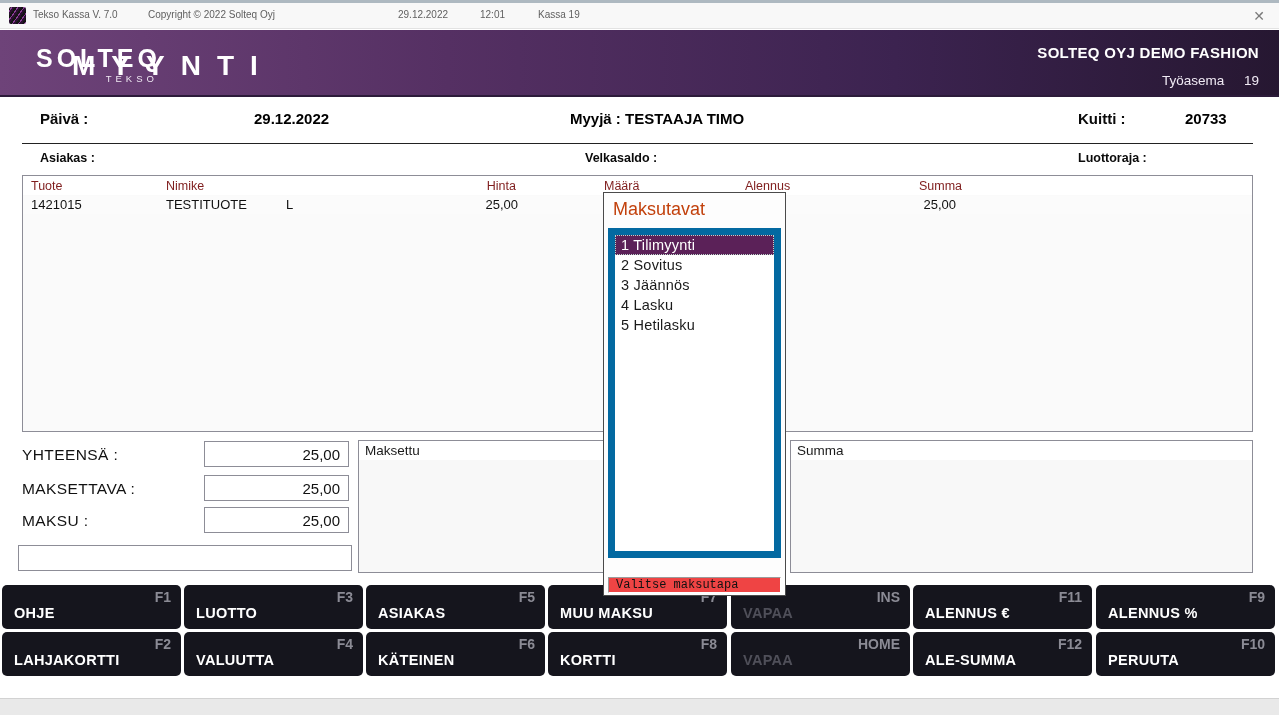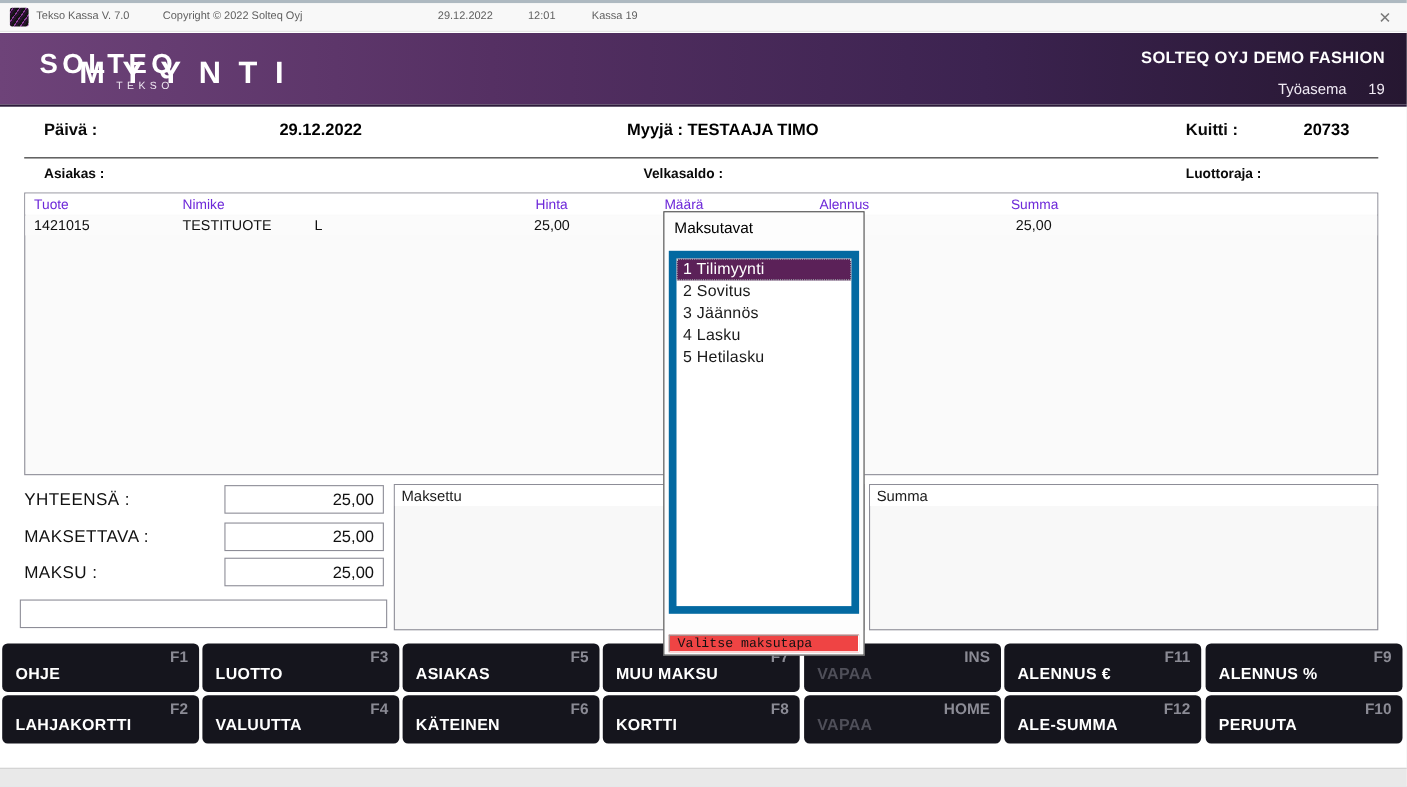--- a/index.html
+++ b/index.html
@@ -61,21 +61,21 @@
   #asiakas-label { position:absolute; left:40px; }
   #velkasaldo-label { position:absolute; left:585px; }
   #luottoraja-label { position:absolute; left:1078px; }
 
   
   #sale-table {
     position:absolute; left:22px; top:175px; width:1231px; height:257px;
     border:1px solid #8d8d97; background:#fafafa;
   }
   #sale-table .thead { position:absolute; left:0; top:0; width:100%; height:19px; background:#fff; }
-  #sale-table .th { position:absolute; top:3px; font-size:12.5px; color:#6d28d9; }
+  #sale-table .th { position:absolute; top:3px; font-size:12.5px; color:#7f1d1d; }
   .th-tuote { left:8px; } .th-nimike { left:143px; }
   .th-hinta { left:380px; width:113px; text-align:right; }
   .th-maara { left:581px; } .th-alennus { left:722px; }
   .th-summa { left:896px; }
   #sale-row { position:absolute; left:0; top:20px; width:100%; height:18px; font-size:13px; color:#111; background:#fbfbfb; }
   .td { position:absolute; top:1px; }
   .td-tuote { left:8px; } .td-nimike { left:143px; } .td-koko { left:263px; }
   .td-hinta { left:380px; width:115px; text-align:right; }
   .td-summa { left:828px; width:105px; text-align:right; }
 
@@ -95,21 +95,21 @@
   #paid-panel { left:358px; width:428px; }
   #sum-panel { left:790px; width:463px; }
   .panel-title { position:absolute; left:6px; top:2px; font-size:13.5px; color:#1a1a1a; background:transparent; }
   .panel-head { position:absolute; left:0; top:0; width:100%; height:19px; background:#fff; }
 
   
   #popup {
     position:absolute; left:603px; top:192px; width:183px; height:404px;
     background:#fdfdfd; border:1px solid #4a4a4a; z-index:10;
   }
-  #popup-title { position:absolute; left:9px; top:6px; font-size:14px; color:#000000; }
+  #popup-title { position:absolute; left:9px; top:6px; font-size:18px; color:#c2410c; }
   #popup-list {
     position:absolute; left:4px; top:35px; width:173px; height:330px;
     background:#fff; border:7px solid #0369a1; overflow:hidden;
   }
   .pay-item { position:relative; height:20px; line-height:20px; font-size:14.5px; color:#1a1a1a; padding-left:6px; letter-spacing:0.2px; }
   .pay-item.selected {
     background:#5b2158; color:#fff;
     outline:1px dotted #bcd8cc; outline-offset:-1px;
   }
   #popup-prompt {

